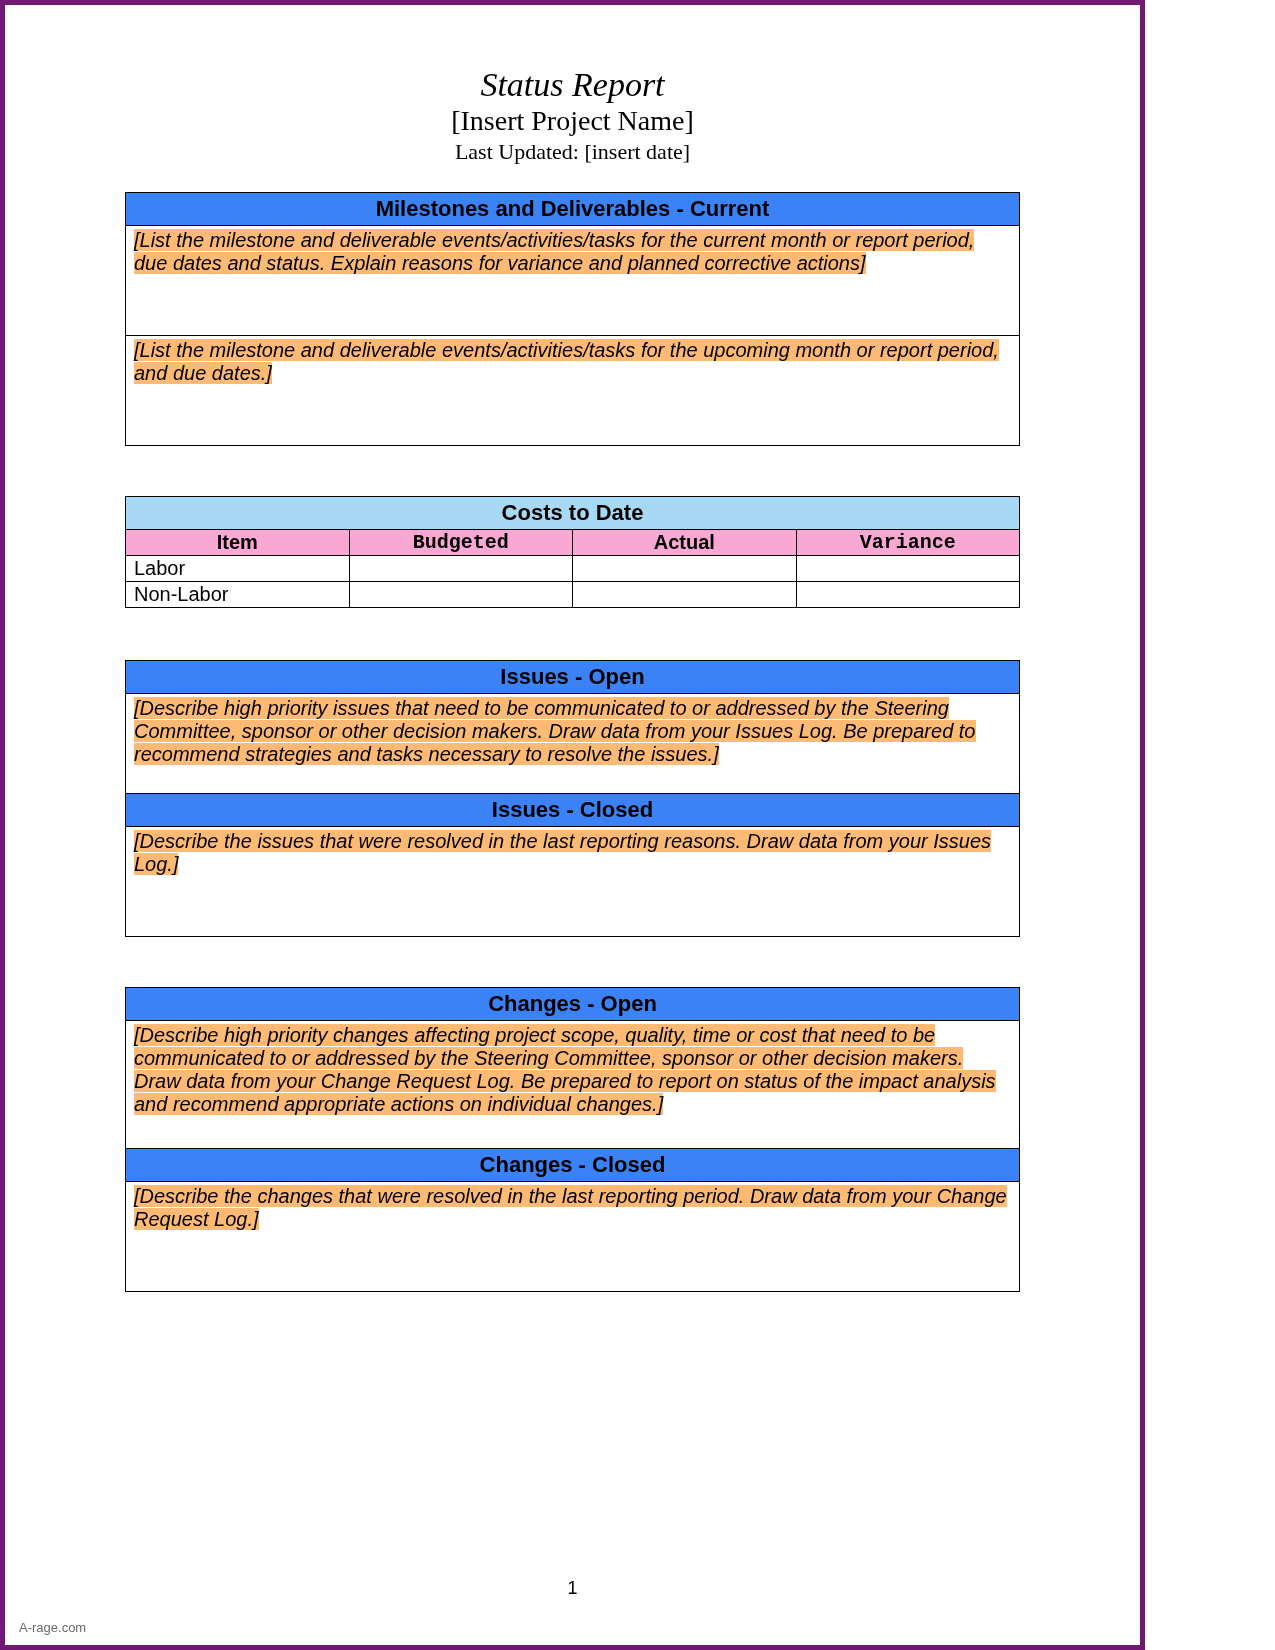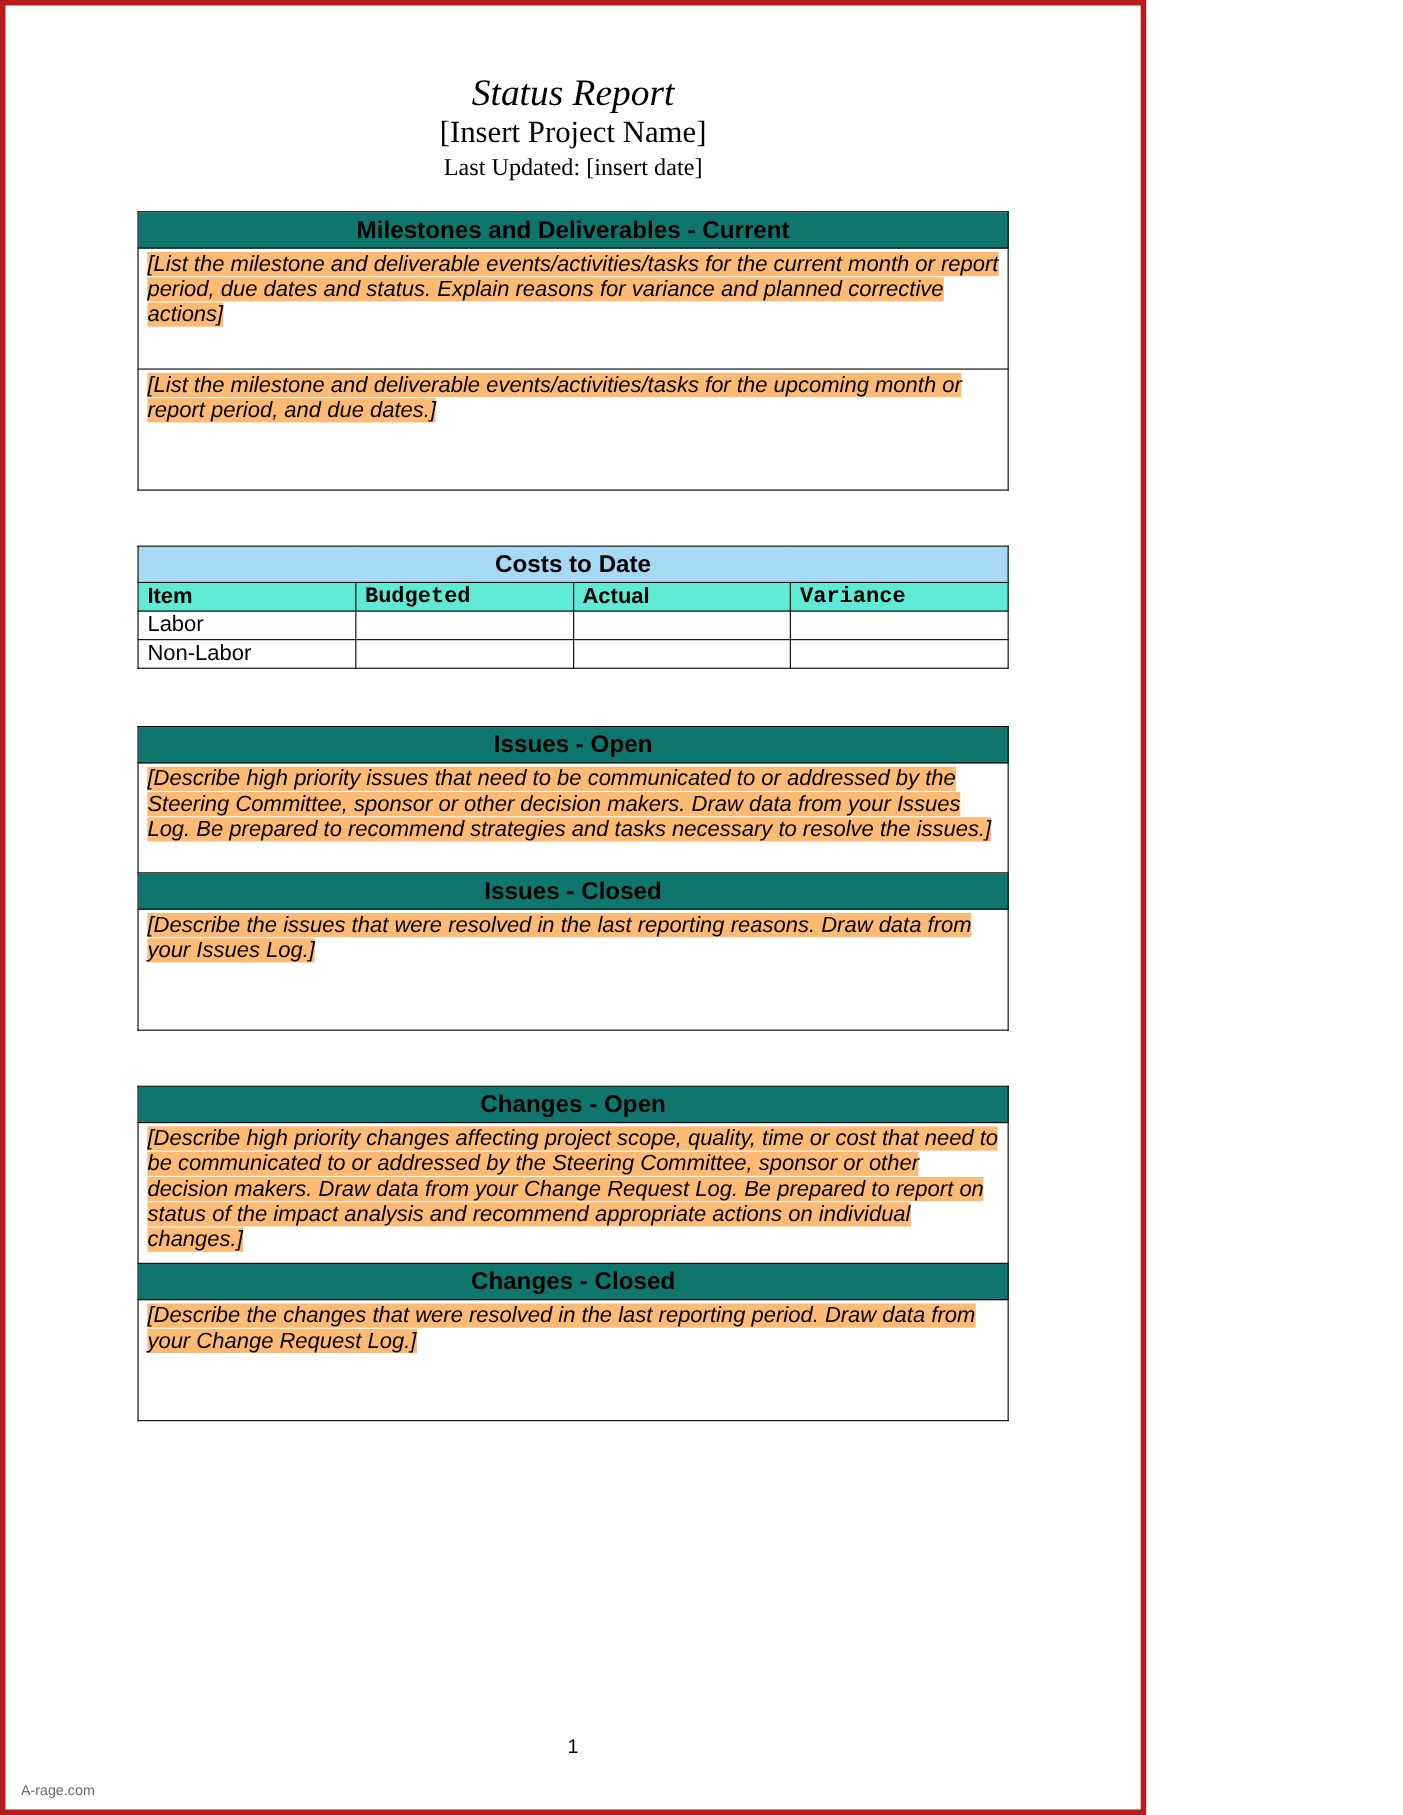--- a/index.html
+++ b/index.html
@@ -1,43 +1,43 @@
 <!DOCTYPE html>
 <html><head>
 <meta charset="utf-8">
 <style>
   * { box-sizing: border-box; }
   html, body {
     margin: 0; padding: 0; background: #fff;
     font-family: "Times New Roman", Times, serif;
   }
   .page-frame {
-    width: 1042px; height: 1650px;
-    border: 5px solid #b91c1c;
+    width: 1145px; height: 1650px;
+    border: 5px solid #701a75;
     position: relative;
     background: #fff;
   }
   .content {
     padding: 60px 120px 0 120px;
   }
   .header-block { text-align: center; margin-bottom: 26px; }
   .title { font-size: 34px; font-style: italic; line-height: 1.15; }
   .subtitle { font-size: 28px; line-height: 1.2; }
   .updated { font-size: 22px; line-height: 1.3; }
 
   table.section-table {
     width: 100%;
     border-collapse: collapse;
     margin-bottom: 50px;
   }
   table.section-table td, table.section-table th {
     border: 1px solid #000;
   }
   .section-header {
-    background: #0f766e;
+    background: #3b82f6;
     text-align: center;
     font-weight: bold;
     font-family: Arial, Helvetica, sans-serif;
     font-size: 22px;
     padding: 3px 20px;
   }
   .section-body {
     font-size: 20px;
     font-style: italic;
     font-family: Arial, Helvetica, sans-serif;
@@ -59,22 +59,22 @@
     padding: 1px 8px;
   }
   table.costs-table .costs-title {
     background: #a7d8f4;
     text-align: center;
     font-weight: bold;
     font-size: 22px;
     padding: 3px 4px;
   }
   table.costs-table th.colhead {
-    background: #5eead4;
-    text-align: left;
+    background: #f9a8d4;
+    text-align: center;
     font-weight: bold;
   }
   table.costs-table td.total-label {
     text-align: center;
     font-weight: bold;
   }
 
   .page-number {
     position: absolute;
     bottom: 46px; left: 0; right: 0;

